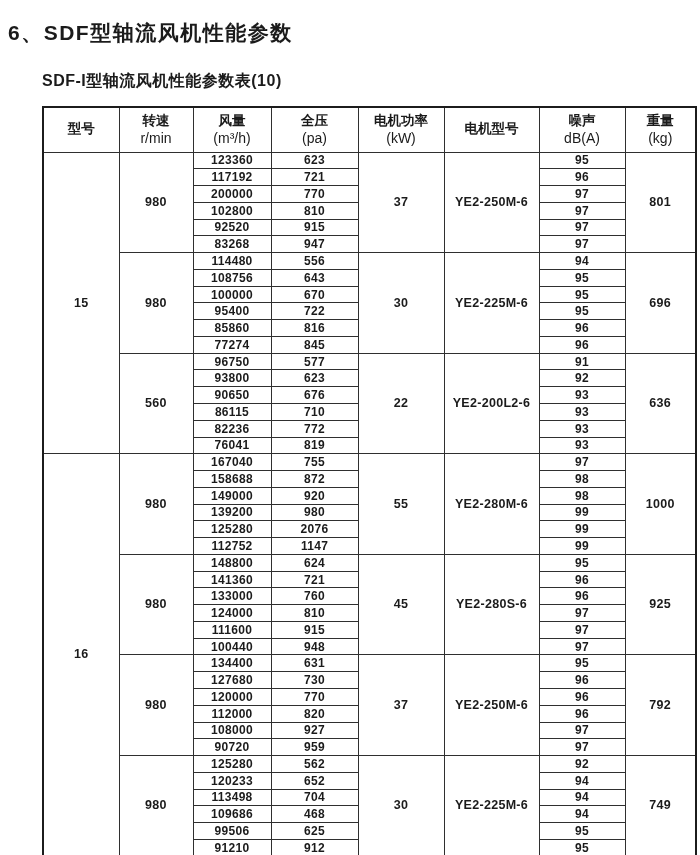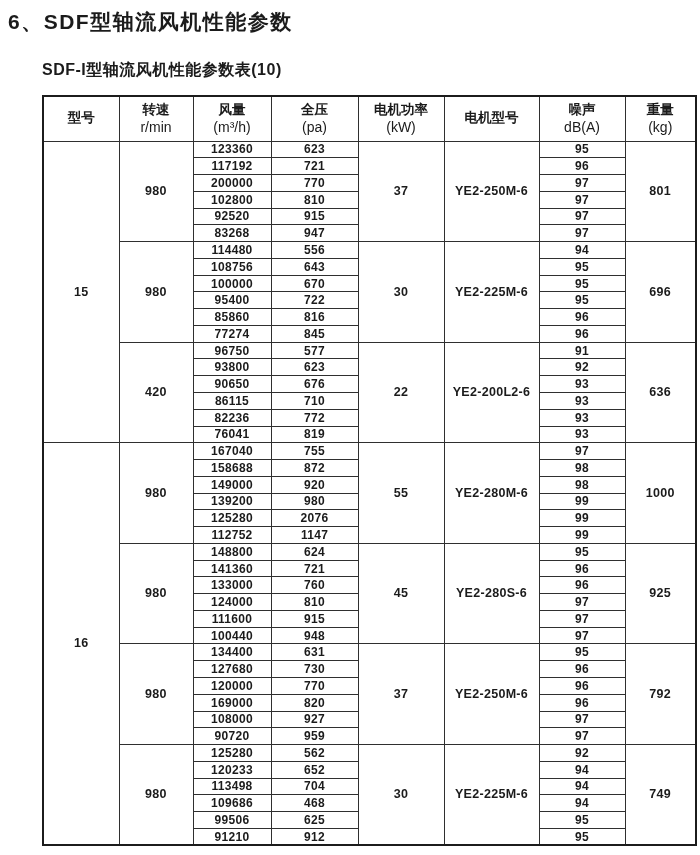--- a/index.html
+++ b/index.html
@@ -6,21 +6,21 @@
   body {
     width: 700px; height: 855px;
     background: #ffffff;
     font-family: "Liberation Sans", sans-serif;
     color: #1b1b1b;
     overflow: hidden;
   }
   .page-title {
     font-size: 21px;
     font-weight: bold;
-    margin: 8px 0 0 8px;
+    margin: 19px 0 0 8px;
     letter-spacing: 1.5px;
   }
   .table-title {
     font-size: 16px;
     font-weight: bold;
     text-align: left;
     width: 653px;
     margin: 24px 0 0 42px;
     letter-spacing: 0.5px;
   }
@@ -171,21 +171,21 @@
         <td data-name="airflow-cell">85860</td>
         <td data-name="pressure-cell">816</td>
         <td data-name="noise-cell">96</td>
       </tr>
       <tr data-name="table-row">
         <td data-name="airflow-cell">77274</td>
         <td data-name="pressure-cell">845</td>
         <td data-name="noise-cell">96</td>
       </tr>
       <tr data-name="table-row">
-        <td data-name="speed-cell" rowspan="6">420</td>
+        <td data-name="speed-cell" rowspan="6">560</td>
         <td data-name="airflow-cell">96750</td>
         <td data-name="pressure-cell">577</td>
         <td data-name="power-cell" rowspan="6">22</td>
         <td data-name="motor-cell" rowspan="6">YE2-200L2-6</td>
         <td data-name="noise-cell">91</td>
         <td data-name="weight-cell" rowspan="6">636</td>
       </tr>
       <tr data-name="table-row">
         <td data-name="airflow-cell">93800</td>
         <td data-name="pressure-cell">623</td>
@@ -293,21 +293,21 @@
         <td data-name="airflow-cell">127680</td>
         <td data-name="pressure-cell">730</td>
         <td data-name="noise-cell">96</td>
       </tr>
       <tr data-name="table-row">
         <td data-name="airflow-cell">120000</td>
         <td data-name="pressure-cell">770</td>
         <td data-name="noise-cell">96</td>
       </tr>
       <tr data-name="table-row">
-        <td data-name="airflow-cell">169000</td>
+        <td data-name="airflow-cell">112000</td>
         <td data-name="pressure-cell">820</td>
         <td data-name="noise-cell">96</td>
       </tr>
       <tr data-name="table-row">
         <td data-name="airflow-cell">108000</td>
         <td data-name="pressure-cell">927</td>
         <td data-name="noise-cell">97</td>
       </tr>
       <tr data-name="table-row">
         <td data-name="airflow-cell">90720</td>

